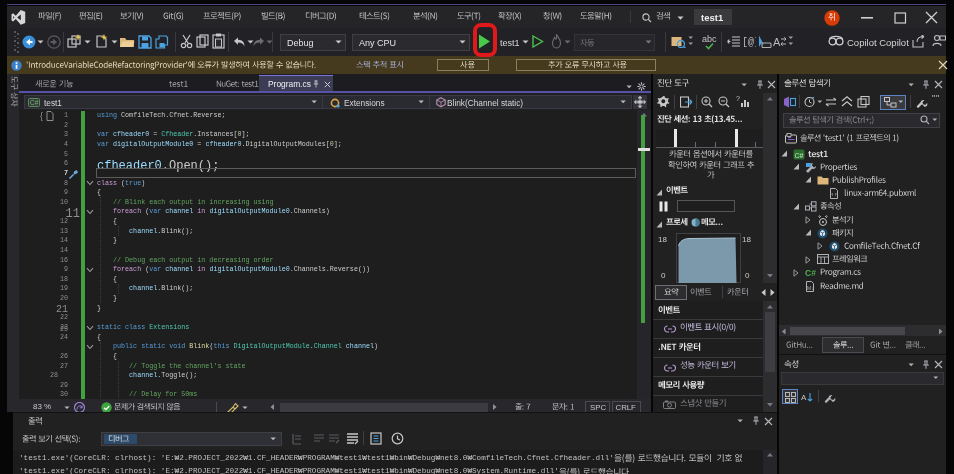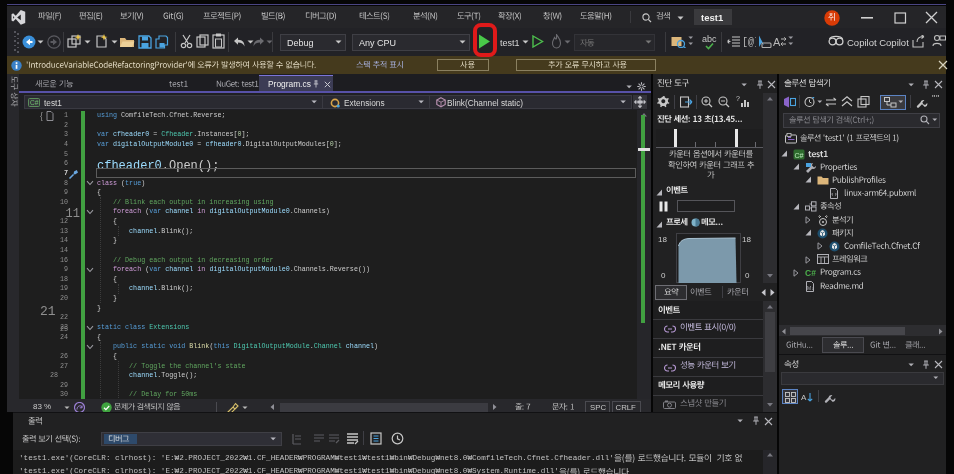--- a/index.html
+++ b/index.html
@@ -347,21 +347,21 @@
     <div class="mono" style="position:absolute;left:52px;top:208.4px;width:28px;text-align:right;font-size:12px;color:#8f8f8f;line-height:1">11</div>
     <div class="mono" style="position:absolute;left:40px;top:218.0px;width:28px;text-align:right;font-size:6.7px;color:#8f8f8f;line-height:1">12</div>
     <div class="mono" style="position:absolute;left:40px;top:227.7px;width:28px;text-align:right;font-size:6.7px;color:#8f8f8f;line-height:1">13</div>
     <div class="mono" style="position:absolute;left:40px;top:237.3px;width:28px;text-align:right;font-size:6.7px;color:#8f8f8f;line-height:1">14</div>
     <div class="mono" style="position:absolute;left:40px;top:246.9px;width:28px;text-align:right;font-size:6.7px;color:#8f8f8f;line-height:1">14</div>
     <div class="mono" style="position:absolute;left:40px;top:256.6px;width:28px;text-align:right;font-size:6.7px;color:#8f8f8f;line-height:1">16</div>
     <div class="mono" style="position:absolute;left:40px;top:266.2px;width:28px;text-align:right;font-size:6.7px;color:#8f8f8f;line-height:1">9</div>
     <div class="mono" style="position:absolute;left:40px;top:275.8px;width:28px;text-align:right;font-size:6.7px;color:#8f8f8f;line-height:1">18</div>
     <div class="mono" style="position:absolute;left:40px;top:285.4px;width:28px;text-align:right;font-size:6.7px;color:#8f8f8f;line-height:1">19</div>
     <div class="mono" style="position:absolute;left:40px;top:295.1px;width:28px;text-align:right;font-size:6.7px;color:#8f8f8f;line-height:1">20</div>
-    <div class="mono" style="position:absolute;left:40px;top:304.7px;width:28px;font-size:13px;color:#8f8f8f;line-height:1">21</div>
+    <div class="mono" style="position:absolute;left:40px;top:304.7px;width:28px;text-align:right;font-size:10px;color:#8f8f8f;line-height:1">21</div>
     <div class="mono" style="position:absolute;left:40px;top:314.3px;width:28px;text-align:right;font-size:6.7px;color:#8f8f8f;line-height:1">22</div>
     <div class="mono" style="position:absolute;left:40px;top:324.0px;width:28px;text-align:right;font-size:6.7px;color:#8f8f8f;line-height:1">23</div>
     <div class="mono" style="position:absolute;left:40px;top:333.6px;width:28px;text-align:right;font-size:6.7px;color:#8f8f8f;line-height:1">24</div>
     <div class="mono" style="position:absolute;left:40px;top:326px;width:28px;text-align:right;font-size:6.7px;color:#8f8f8f;line-height:1">25</div>
     <div class="mono" style="position:absolute;left:40px;top:352.9px;width:28px;text-align:right;font-size:6.7px;color:#8f8f8f;line-height:1">26</div>
     <div class="mono" style="position:absolute;left:40px;top:362.5px;width:28px;text-align:right;font-size:6.7px;color:#8f8f8f;line-height:1">27</div>
     <div class="mono" style="position:absolute;left:40px;top:372.1px;width:28px;text-align:center;font-size:6.7px;color:#8f8f8f;line-height:1">28</div>
     <div class="mono" style="position:absolute;left:40px;top:381.7px;width:28px;text-align:right;font-size:6.7px;color:#8f8f8f;line-height:1">29</div>
     <div class="mono" style="position:absolute;left:40px;top:391.4px;width:28px;text-align:right;font-size:6.7px;color:#8f8f8f;line-height:1">30</div>
     <div class="mono" style="position:absolute;left:40px;top:169.9px;width:28px;text-align:right;font-size:6.7px;color:#e8e8e8;line-height:1">7</div>

